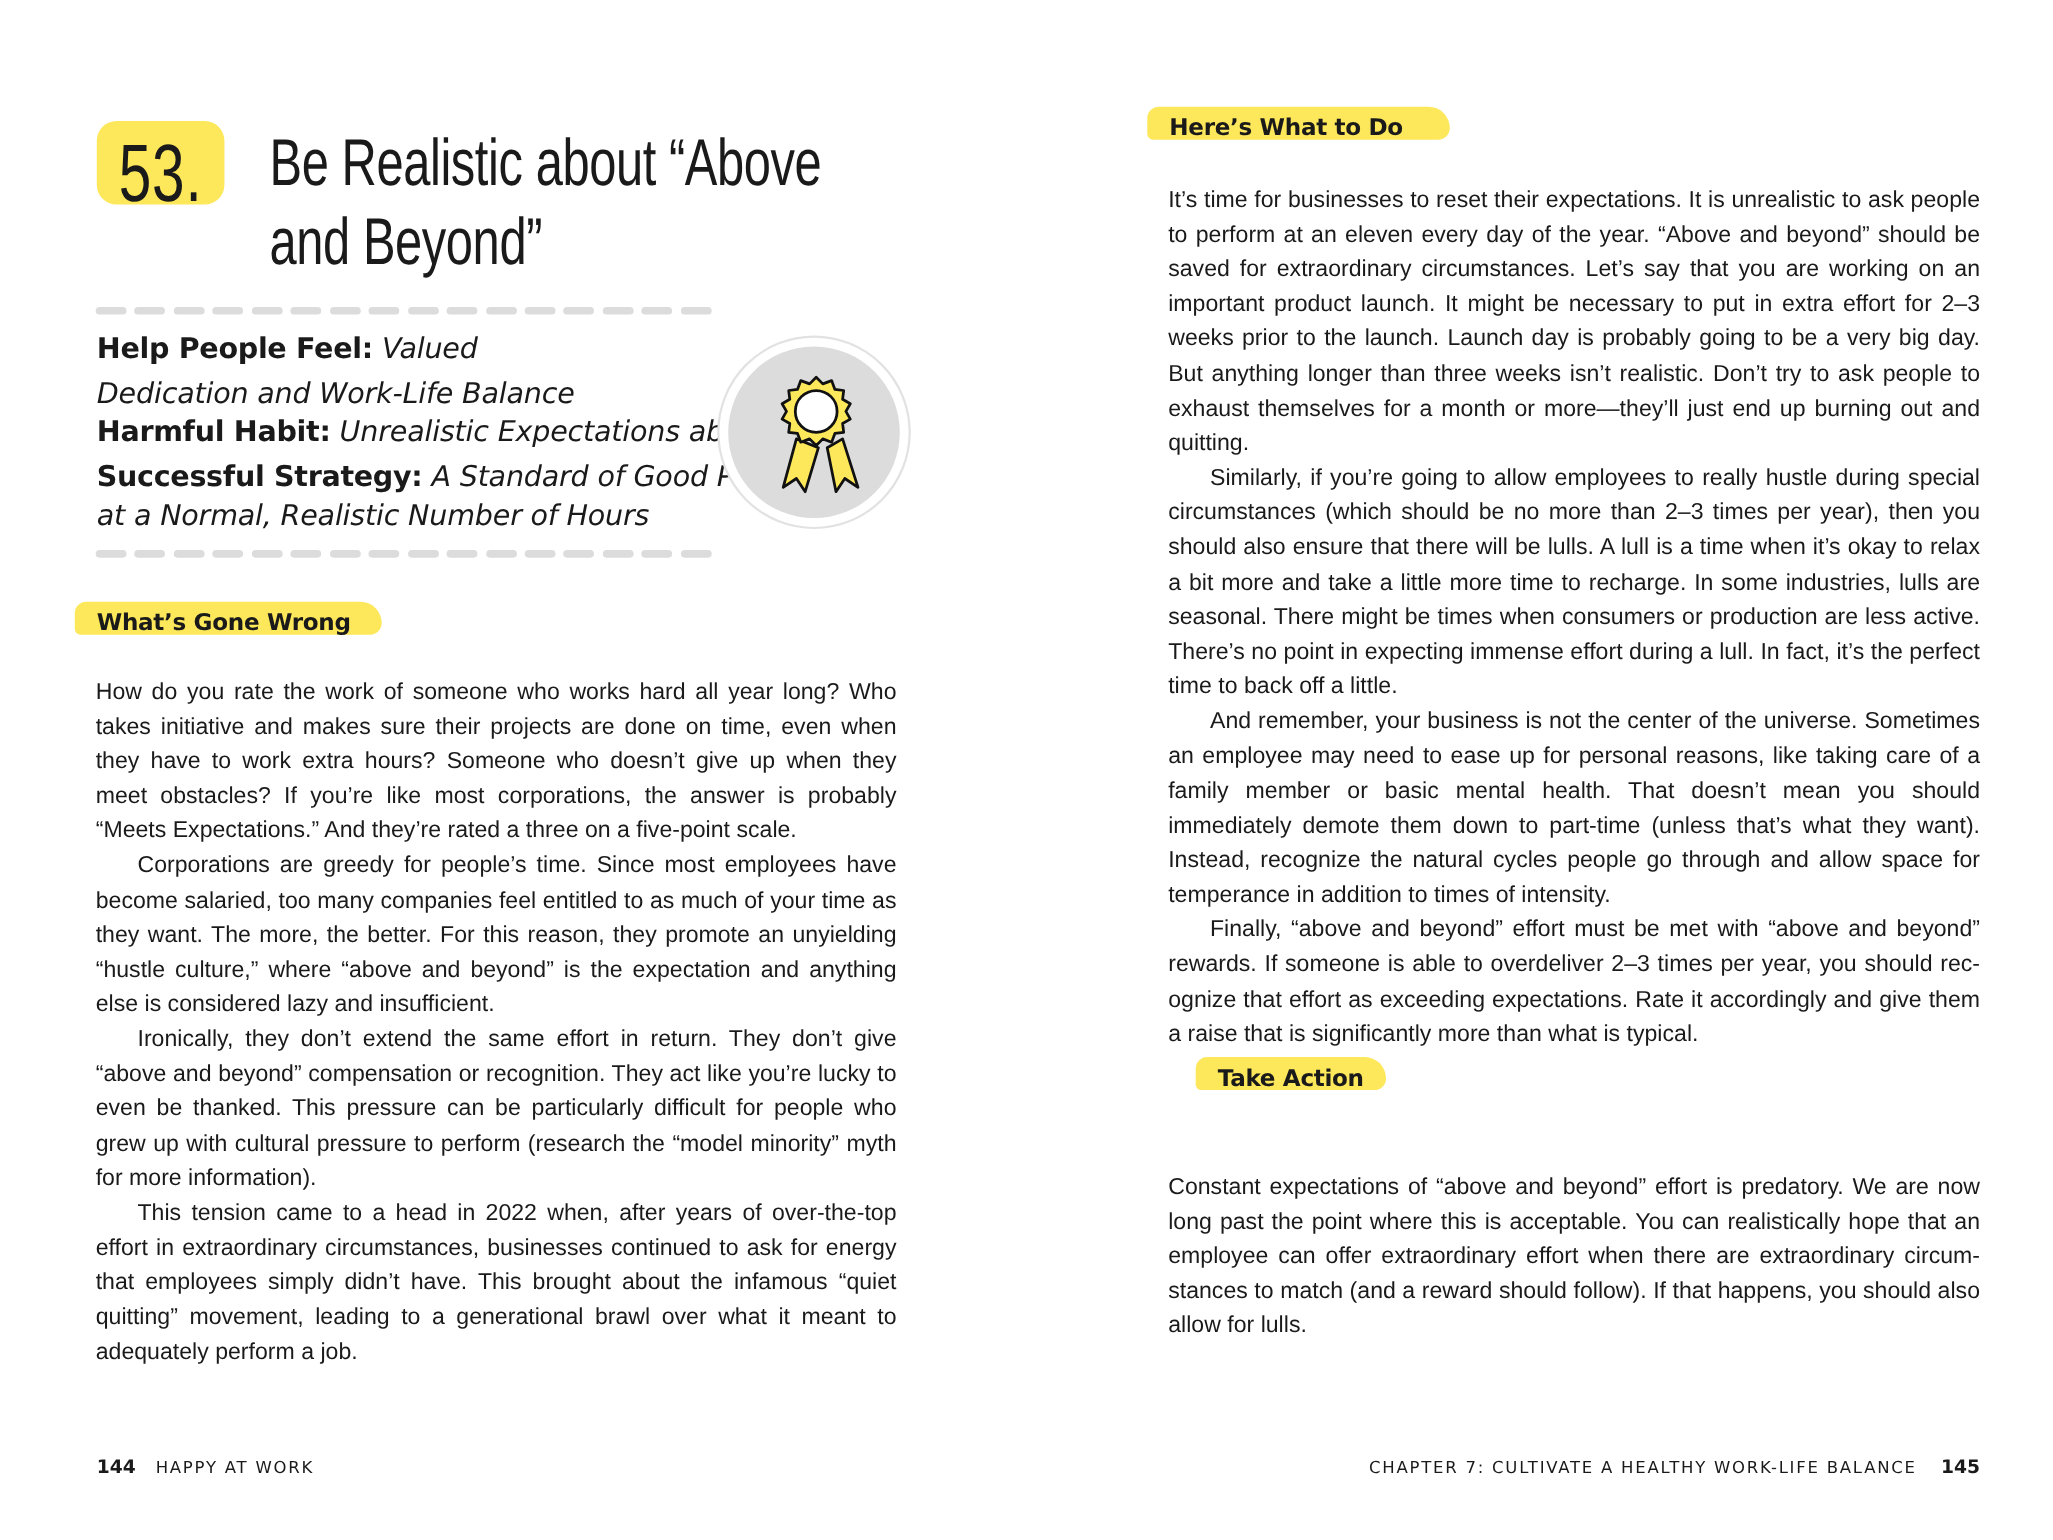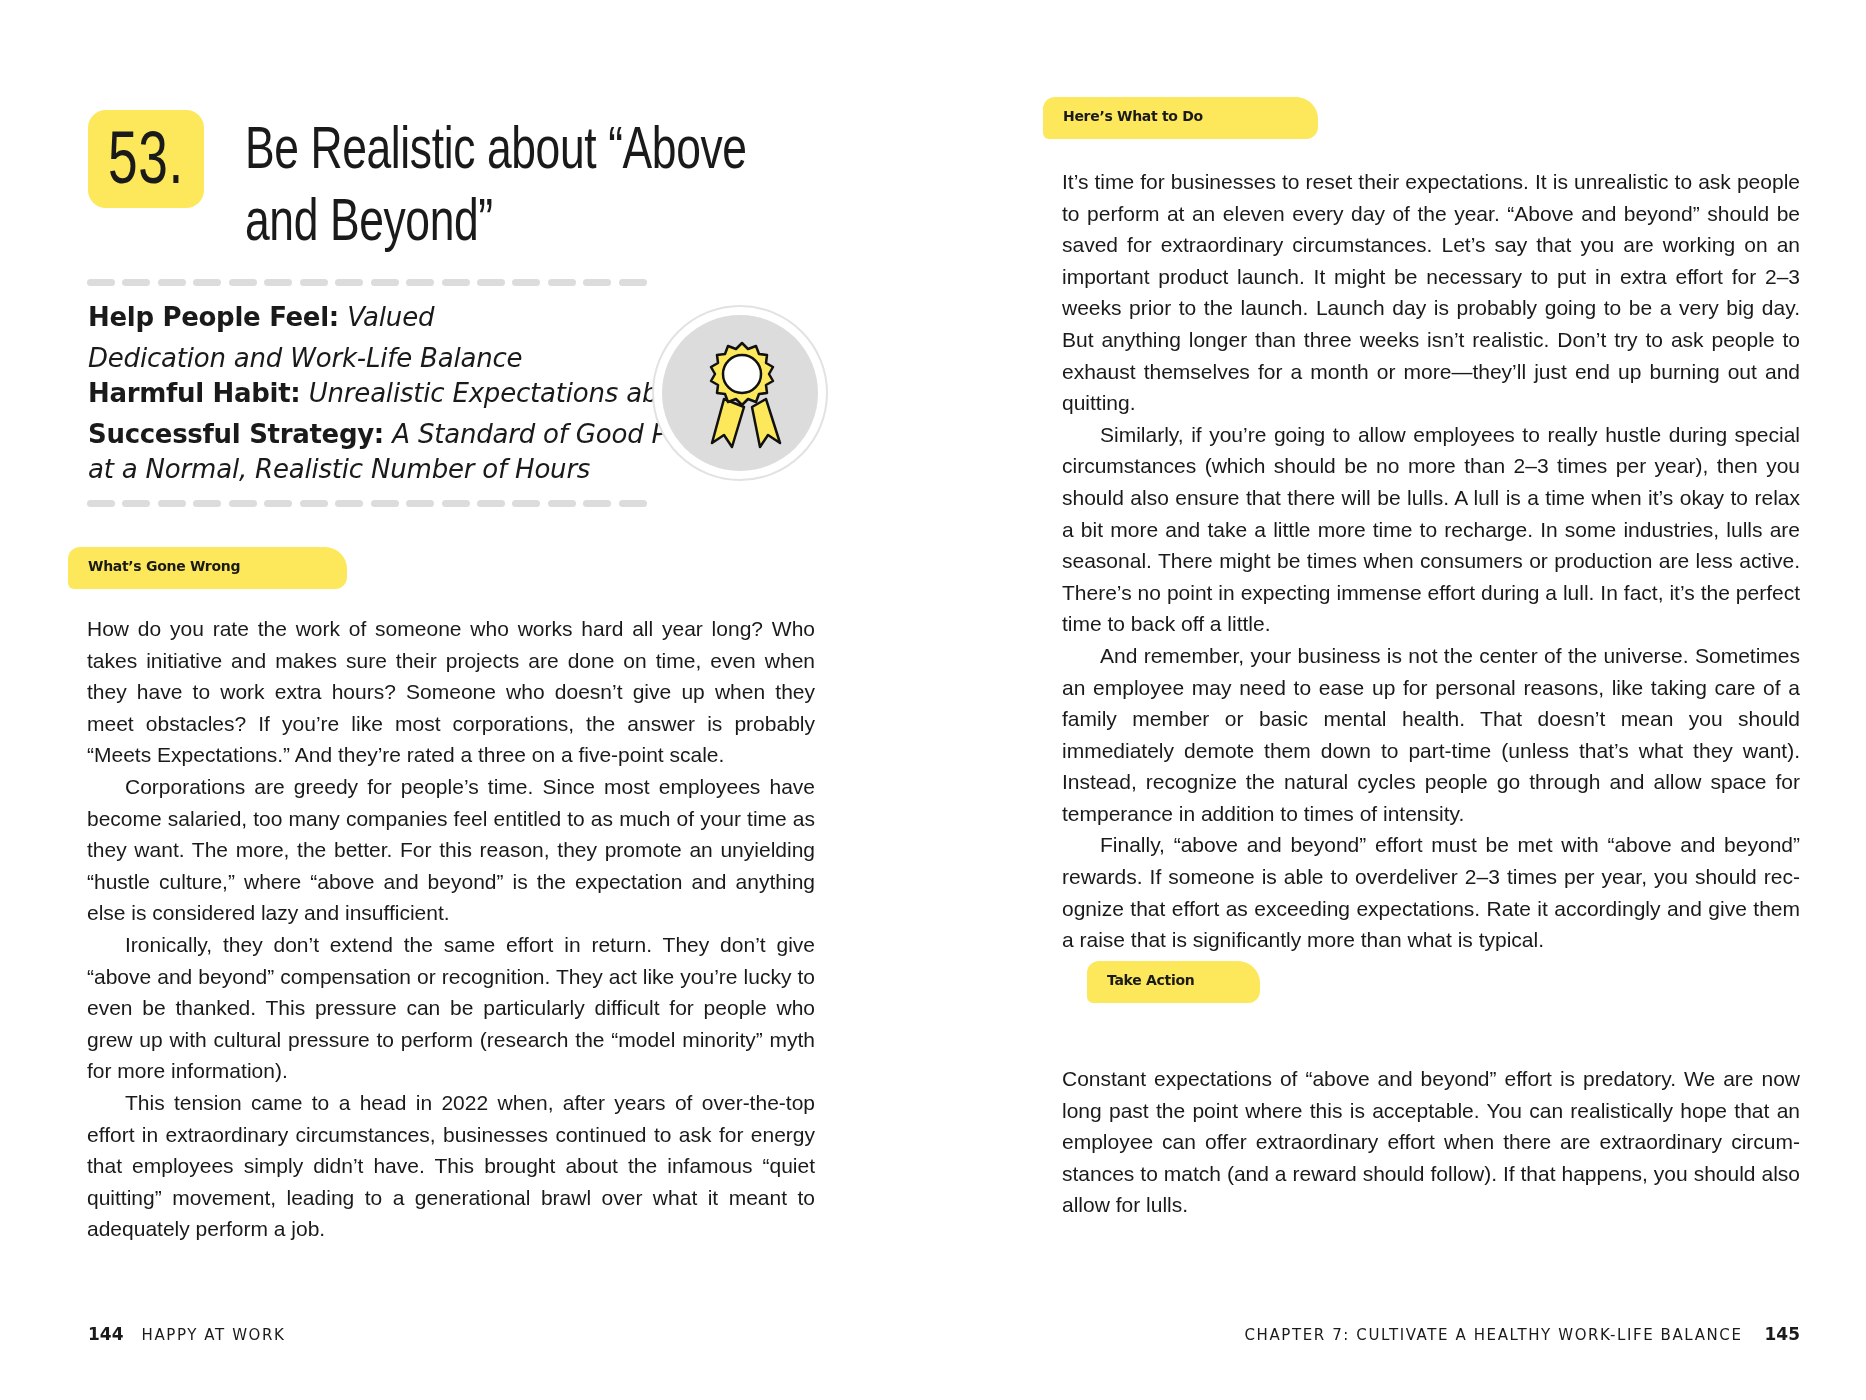--- a/index.html
+++ b/index.html
@@ -1,20 +1,20 @@
 <!DOCTYPE html>
 <html><head>
 <meta charset="utf-8">
 <style>
   html, body { margin: 0; padding: 0; background: #ffffff; }
   body { width: 1866px; height: 1400px; position: relative; overflow: hidden; color: #1a1a1a; }
   .abs { position: absolute; }
 
   
-  .badge { left: 88px; top: 110px; width: 116px; height: 98px; background: #fde75a; border-radius: 18px; }
+  .badge { left: 88px; top: 110px; width: 116px; height: 76px; background: #fde75a; border-radius: 18px; }
   .badge-num { position: absolute; left: 0; right: 0; top: 8px; text-align: center;
     font-family: "Liberation Sans Narrow", "Liberation Sans", sans-serif; font-size: 74px; line-height: 80px;
     transform: scaleX(0.72); transform-origin: center; letter-spacing: 1px; }
 
   .title { left: 245px; top: 112px; width: 600px;
     font-family: "Liberation Sans", sans-serif; font-size: 60px; line-height: 72px;
     transform: scaleX(0.74); transform-origin: left top; white-space: nowrap; letter-spacing: -0.5px; }
   .title div { white-space: nowrap; }
 
   
@@ -27,22 +27,22 @@
   .attr-value { font-style: italic; font-family: "DejaVu Sans", sans-serif; font-weight: normal; letter-spacing: -0.2px; }
   .attr-gap { height: 6px; }
 
   
   .award { left: 652px; top: 305px; width: 176px; height: 176px; border-radius: 50%; background: #ffffff;
     border: 2px solid #e2e2e2; box-sizing: border-box; }
   .award-inner { position: absolute; left: 8px; top: 8px; right: 8px; bottom: 8px; border-radius: 50%; background: #dcdcdc; }
   .award svg { position: absolute; left: 0; top: 0; }
 
   
-  .pill { height: 42px; background: #fde75a; border-radius: 12px 22px 12px 6px;
-    font-family: "DejaVu Sans", sans-serif; font-weight: bold; font-size: 14px; line-height: 39px;
+  .pill { height: 30px; background: #fde75a; border-radius: 12px 22px 12px 6px;
+    font-family: "DejaVu Sans", sans-serif; font-weight: bold; font-size: 21px; line-height: 39px;
     padding: 0 0 0 20px; box-sizing: border-box; letter-spacing: -0.3px; white-space: nowrap; }
   .pill-wrong { left: 68px; top: 547px; width: 279px; }
   .pill-todo { left: 1043px; top: 97px; width: 275px; }
   .pill-action { left: 1043px; top: 961px; width: 173px; margin-left: 44px; }
 
   
   .body-col { font-family: Liberation Sans, sans-serif; font-size: 21px; line-height: 31.6px; text-align: justify; }
   .body-col p { margin: 0; text-indent: 38px; hyphens: manual; }
   .body-col p.first { text-indent: 0; }
   .col-left { left: 87px; top: 613px; width: 728px; }

